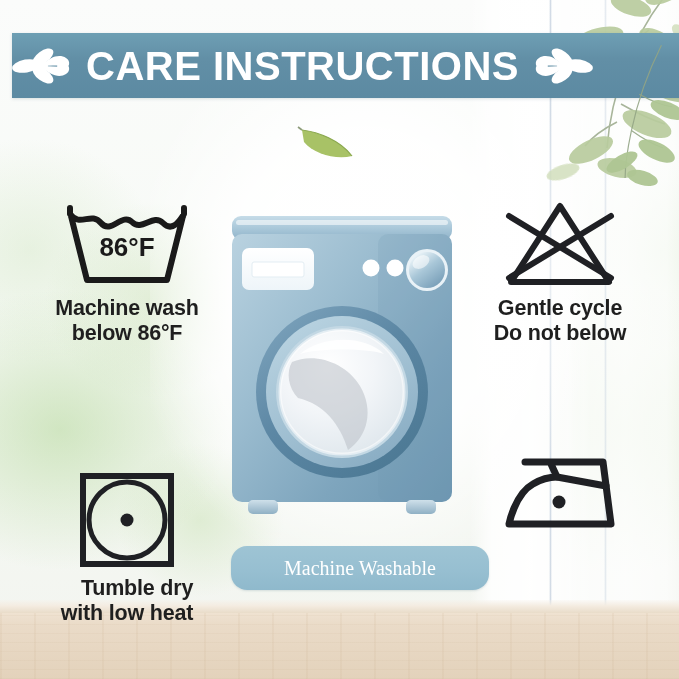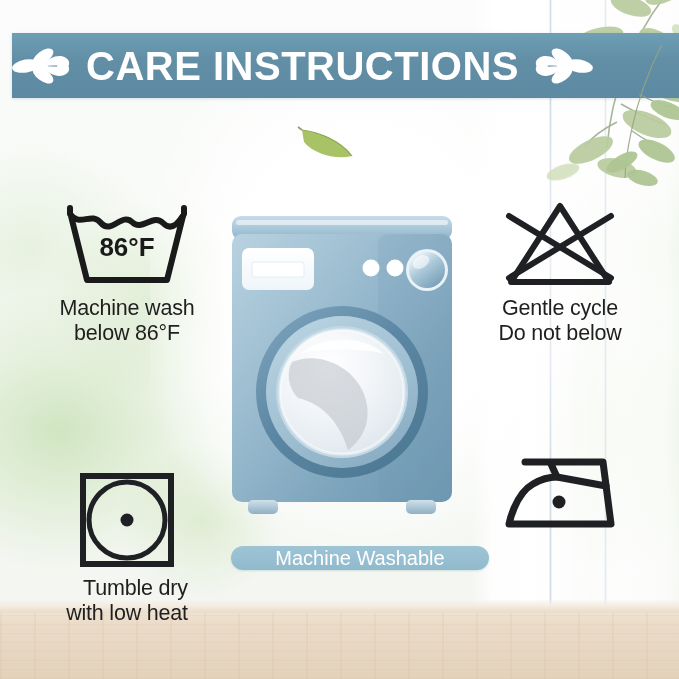--- a/index.html
+++ b/index.html
@@ -145,47 +145,48 @@
   }
   .cell .glyph { display: block; }
   .cell .caption {
     margin-top: 6px;
     color: #1f1f1f;
     font-size: 21.5px;
     line-height: 1.17;
     font-family: "Liberation Sans", sans-serif;
     white-space: pre-line;
     letter-spacing: -0.2px;
+    font-weight: bold;
   }
 
   .cell-wash   { left: 18px;  top: 198px; width: 218px; }
   .cell-bleach { left: 452px; top: 198px; width: 216px; }
   .cell-dry    { left: 18px;  top: 470px; width: 218px; text-align: right; }
   .cell-iron   { left: 452px; top: 450px; width: 216px; }
 
   
   .washer {
     position: absolute;
     left: 228px; top: 212px;
     width: 228px; height: 320px;
   }
 
   
   .badge {
     position: absolute;
     left: 231px; top: 546px;
-    width: 258px; height: 24px;
+    width: 258px; height: 44px;
     border-radius: 16px;
     background: linear-gradient(180deg, #9ec4d4 0%, #97bfd1 55%, #8fb9cc 100%);
     display: flex;
     align-items: center;
     justify-content: center;
     color: #ffffff;
     font-size: 20px;
-    font-family: Liberation Sans, sans-serif;
+    font-family: Liberation Serif, serif;
     box-shadow: 0 1px 2px rgba(120,150,165,0.25);
   }
 </style>
 </head>
 <body>
 
 <div id="stage">
 
   <div class="bg-base"></div>
   <div class="bg-curtain curtain-a"></div>

